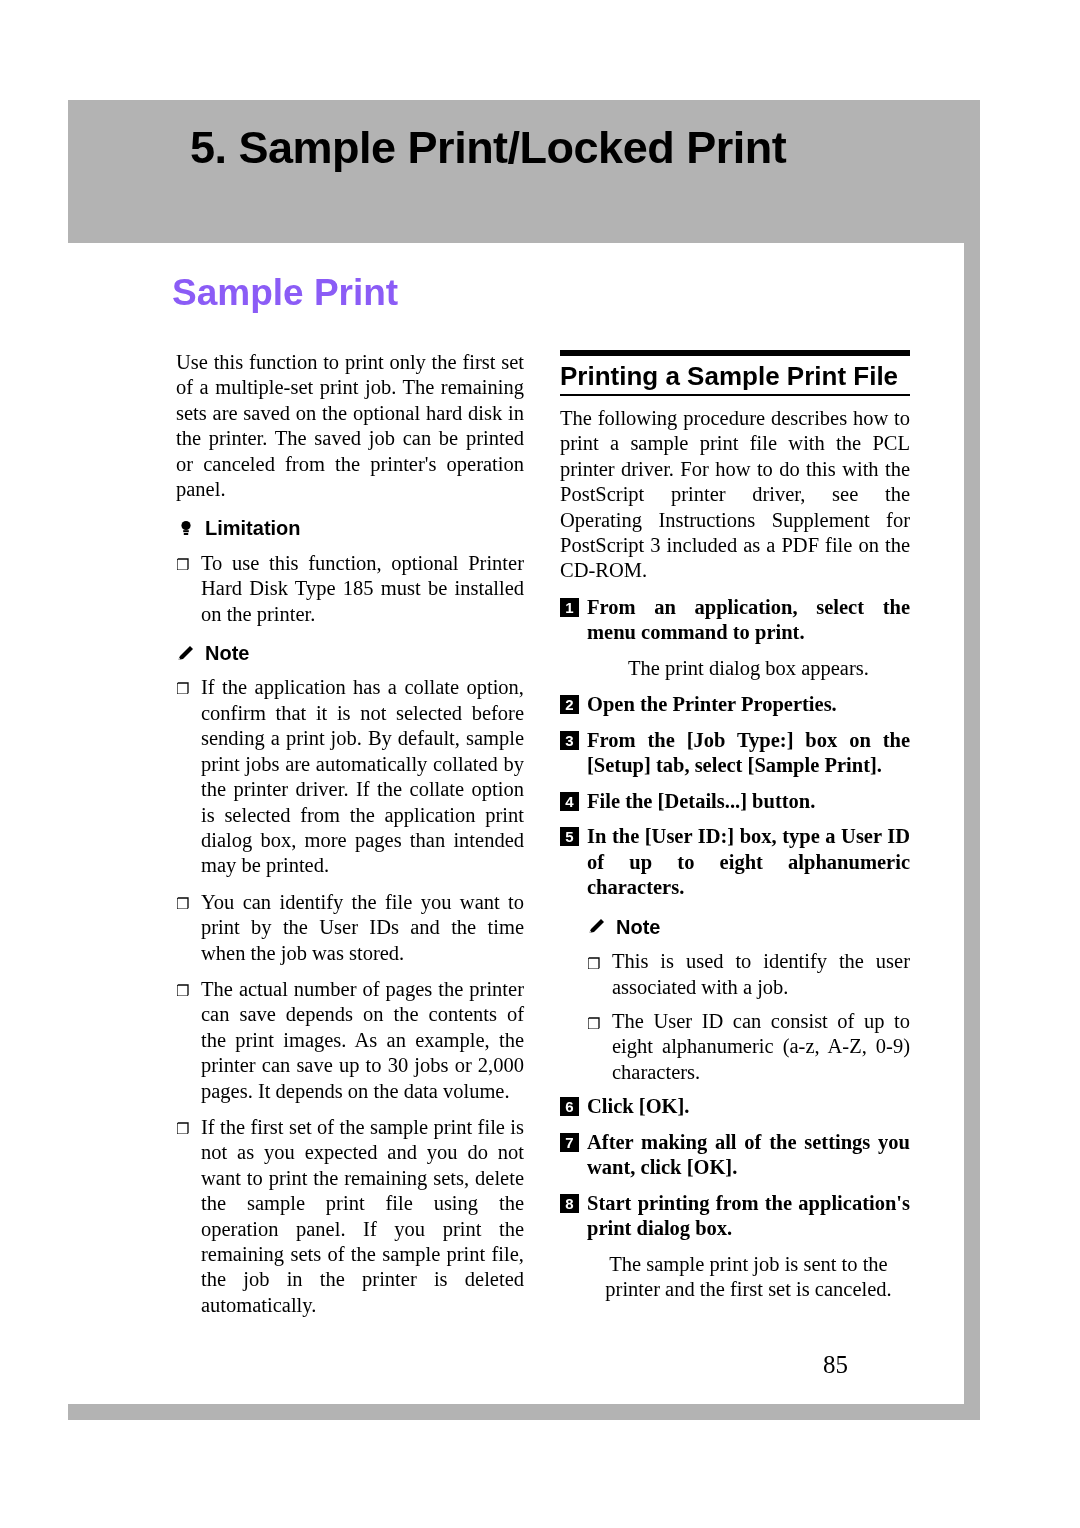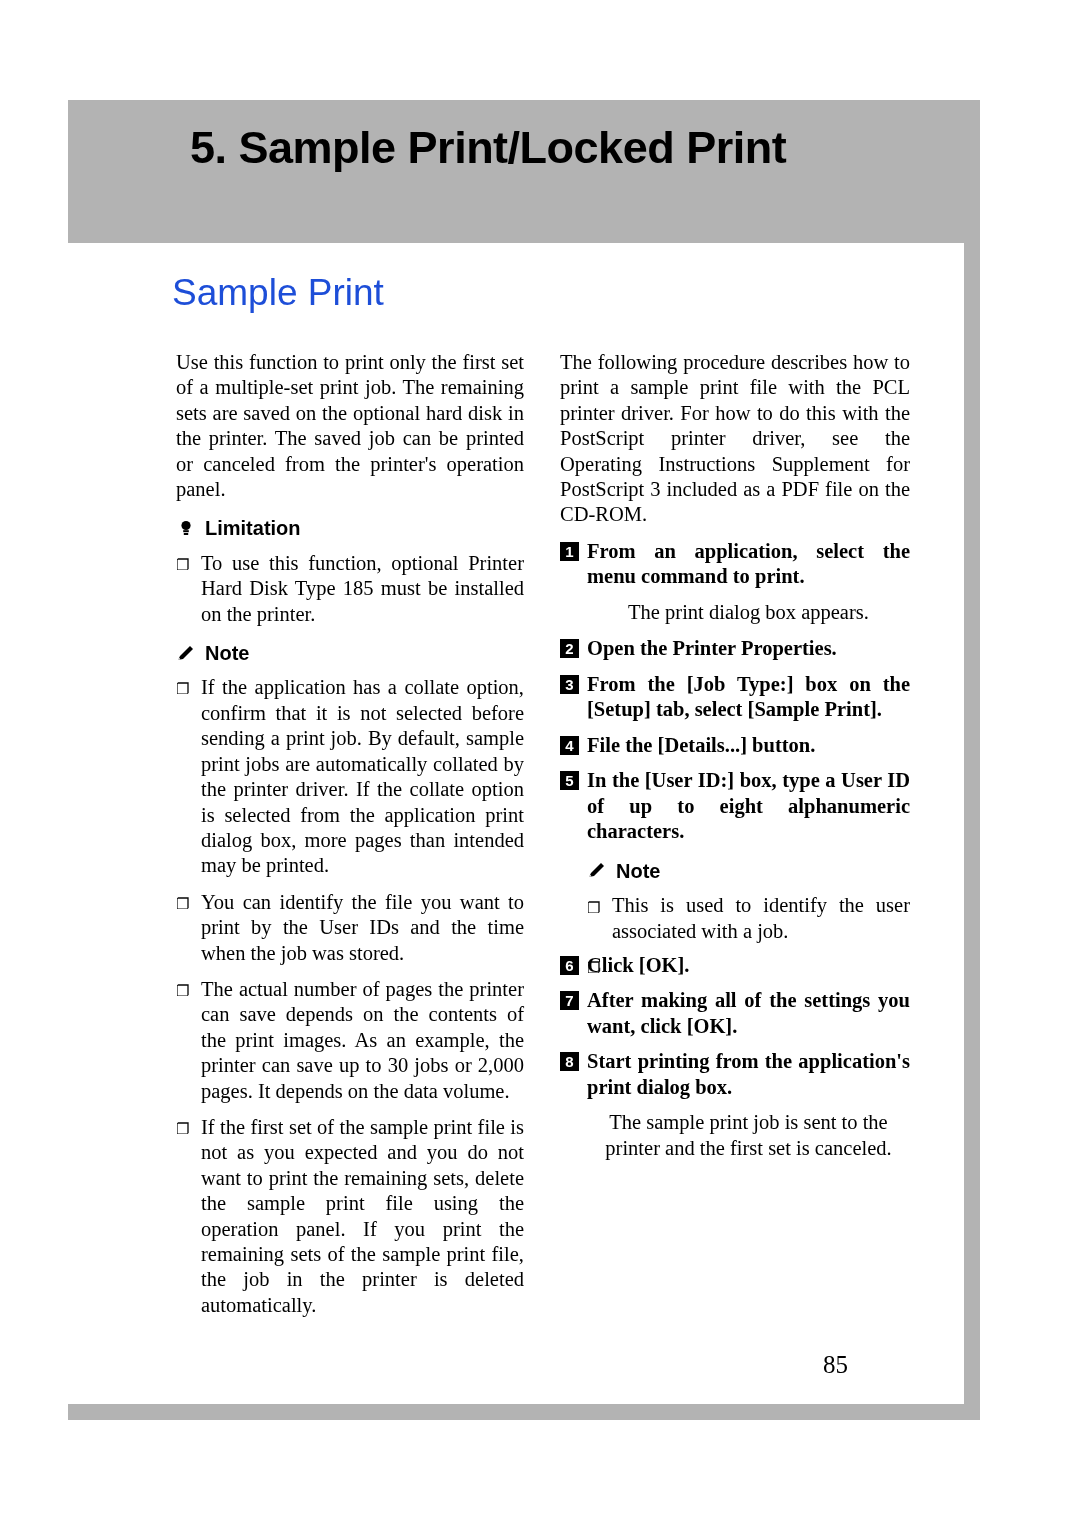--- a/index.html
+++ b/index.html
@@ -50,23 +50,23 @@
     color: #000;
     text-align: left;
     white-space: nowrap;
   }
   
   .section-title {
     position: absolute;
     left: 172px;
     top: 272px;
     font-family: "Liberation Sans", sans-serif;
-    font-weight: normal;
+    font-weight: bold;
     font-size: 37px;
-    color: #1d4ed8;
+    color: #8b5cf6;
   }
   
   .col {
     position: absolute;
     top: 350px;
     font-size: 20.5px;
     line-height: 25.4px;
     color: #000;
   }
   .col-left {
@@ -262,20 +262,25 @@
     </div>
     <div class="bullet">
       <span class="sq">❐</span>
       <span>If the first set of the sample print file is not as you expected and you do not want to print the remaining sets, delete the sample print file using the operation panel. If you print the remaining sets of the sample print file, the job in the printer is deleted automatically.</span>
     </div>
 
   </div>
 
   <div class="col col-right">
 
+    <div class="rc-head-wrap">
+      <div class="rule-top"></div>
+      <div class="rc-head">Printing a Sample Print File</div>
+      <div class="rule-bottom"></div>
+    </div>
 
     <p class="para">The following procedure describes how to print a sample print file with the PCL printer driver. For how to do this with the PostScript printer driver, see the Operating Instructions Supplement for PostScript 3 included as a PDF file on the CD-ROM.</p>
 
     <div class="step">
       <span class="num">1</span>
       <span>From an application, select the menu command to print.</span>
     </div>
     <p class="plain-after">The print dialog box appears.</p>
 
     <div class="step">
@@ -307,20 +312,21 @@
       </span>
       <span>Note</span>
     </div>
 
     <div class="sub-bullet">
       <span class="sq">❐</span>
       <span>This is used to identify the user associated with a job.</span>
     </div>
     <div class="sub-bullet">
       <span class="sq">❐</span>
+      <span>The User ID can consist of up to eight alphanumeric (a-z, A-Z, 0-9) characters.</span>
     </div>
 
     <div class="step">
       <span class="num">6</span>
       <span>Click [OK].</span>
     </div>
 
     <div class="step">
       <span class="num">7</span>
       <span>After making all of the settings you want, click [OK].</span>

